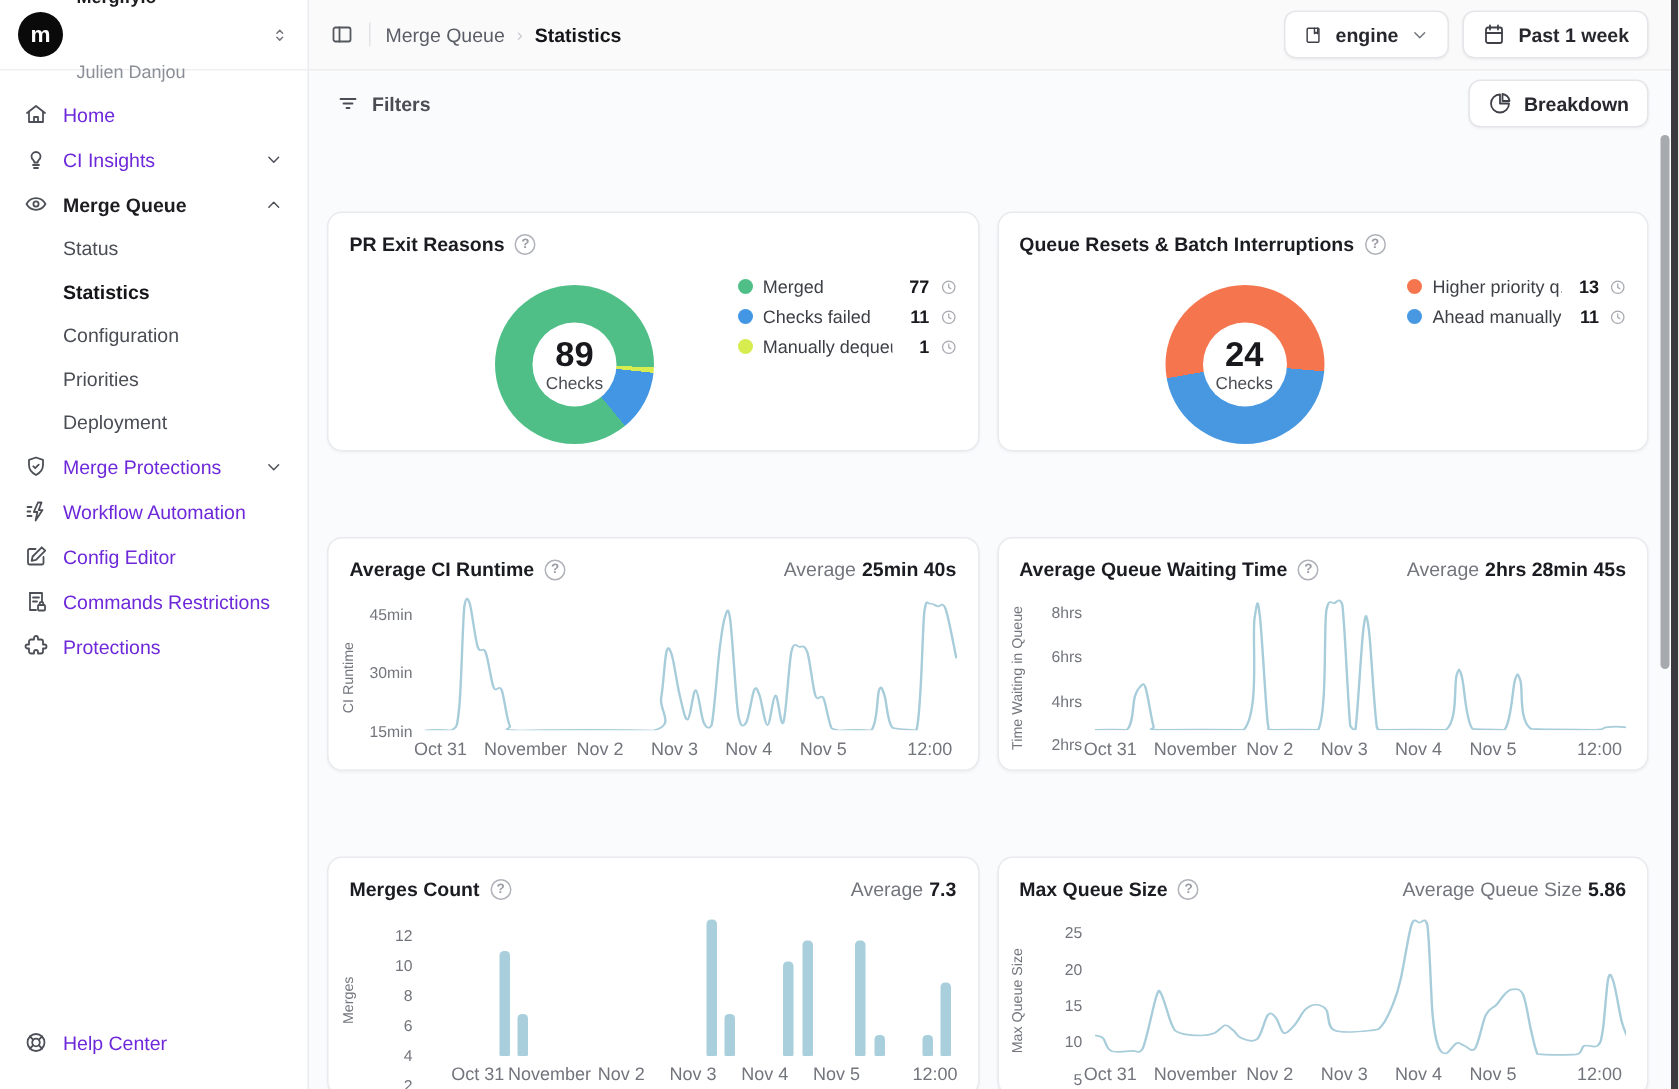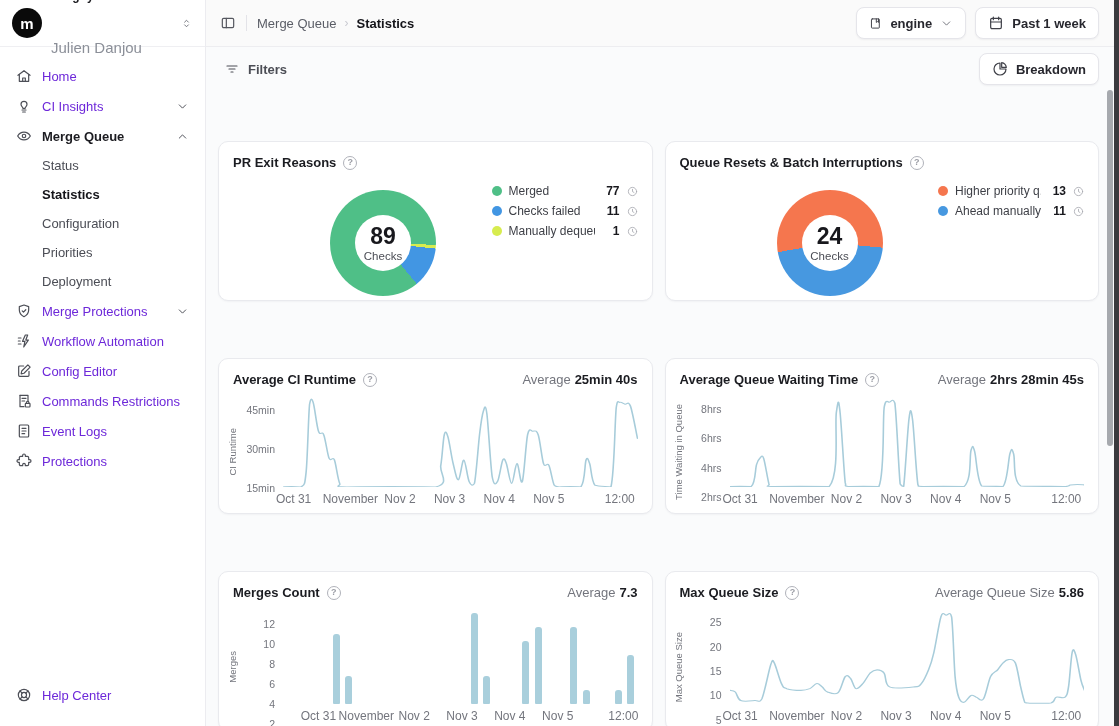--- a/index.html
+++ b/index.html
@@ -6,21 +6,21 @@
   *{box-sizing:border-box;}
   body{font-family:"Liberation Sans","DejaVu Sans",sans-serif;color:#18181b;-webkit-font-smoothing:antialiased;}
   .app{width:1119px;height:726px;display:flex;overflow:hidden;position:relative;background:#fafbfc;}
 
   
   .sidebar{width:206px;min-width:206px;background:#fff;border-right:1px solid #ececf0;display:flex;flex-direction:column;}
   .workspace{height:47px;display:flex;align-items:center;gap:9px;padding:0 12px;border-bottom:1px solid #efeff2;cursor:pointer;}
   .avatar{width:30px;height:30px;border-radius:50%;background:#0a0a0a;color:#fff;font-weight:bold;font-size:15px;display:flex;align-items:center;justify-content:center;}
   .ws-text{flex:1;line-height:1.25;}
   .ws-name{font-size:12px;font-weight:700;color:#1c1c21;}
-  .ws-user{font-size:15px;color:#8b8f98;margin-top:35px;}
+  .ws-user{font-size:12px;color:#8b8f98;margin-top:35px;}
   .nav{padding:14px 8px 0 8px;display:flex;flex-direction:column;flex:1;}
   .nav-item{display:flex;align-items:center;gap:10px;padding:7px 8px;border-radius:6px;font-size:13px;color:#6d28d9;cursor:pointer;}
   .nav-item .icon{display:flex;color:#4d4f57;}
   .nav-item.bold{font-weight:700;color:#1c1c21;}
   .nav-sub{display:flex;flex-direction:column;}
   .nav-sub .nav-item{padding-left:34px;color:#4b4d55;}
   .nav-sub .nav-item.active{font-weight:700;color:#141419;}
   .nav-chevron{margin-left:auto;color:#73757d;display:flex;}
   .sidebar-footer{padding:10px 8px 16px 8px;}
   .icon svg{width:16px;height:16px;display:block;}
@@ -196,29 +196,20 @@
           <span class="icon">
             <svg viewBox="0 0 24 24" fill="none" stroke="currentColor" stroke-width="1.8" stroke-linecap="round" stroke-linejoin="round">
               <path d="M6 3.5h12v9"></path>
               <path d="M6 3.5V20.5h6"></path>
               <path d="M9 8h6M9 12h4"></path>
               <rect x="14" y="15.5" width="7" height="5.5" rx="1"></rect>
               <path d="M15.7 15.5v-1.3a1.8 1.8 0 0 1 3.6 0v1.3"></path>
             </svg>
           </span>
           <span>Commands Restrictions</span>
-        </div>
-        <div class="nav-item">
-          <span class="icon">
-            <svg viewBox="0 0 24 24" fill="none" stroke="currentColor" stroke-width="1.8" stroke-linecap="round" stroke-linejoin="round">
-              <rect x="5" y="3" width="14" height="18" rx="1.5"></rect>
-              <path d="M9 8h6M9 12h6M9 16h4"></path>
-            </svg>
-          </span>
-          <span>Event Logs</span>
         </div>
         <div class="nav-item">
           <span class="icon">
             <svg viewBox="0 0 24 24" fill="none" stroke="currentColor" stroke-width="1.8" stroke-linecap="round" stroke-linejoin="round">
               <path d="M10 3.5a2 2 0 0 1 4 0V5h3a2 2 0 0 1 2 2v3h1.5a2 2 0 0 1 0 4H19v3a2 2 0 0 1-2 2h-3v-1.5a2 2 0 0 0-4 0V19H7a2 2 0 0 1-2-2v-3H3.5a2 2 0 0 1 0-4H5V7a2 2 0 0 1 2-2h3V3.5z"></path>
             </svg>
           </span>
           <span>Protections</span>
         </div>
       </nav>

